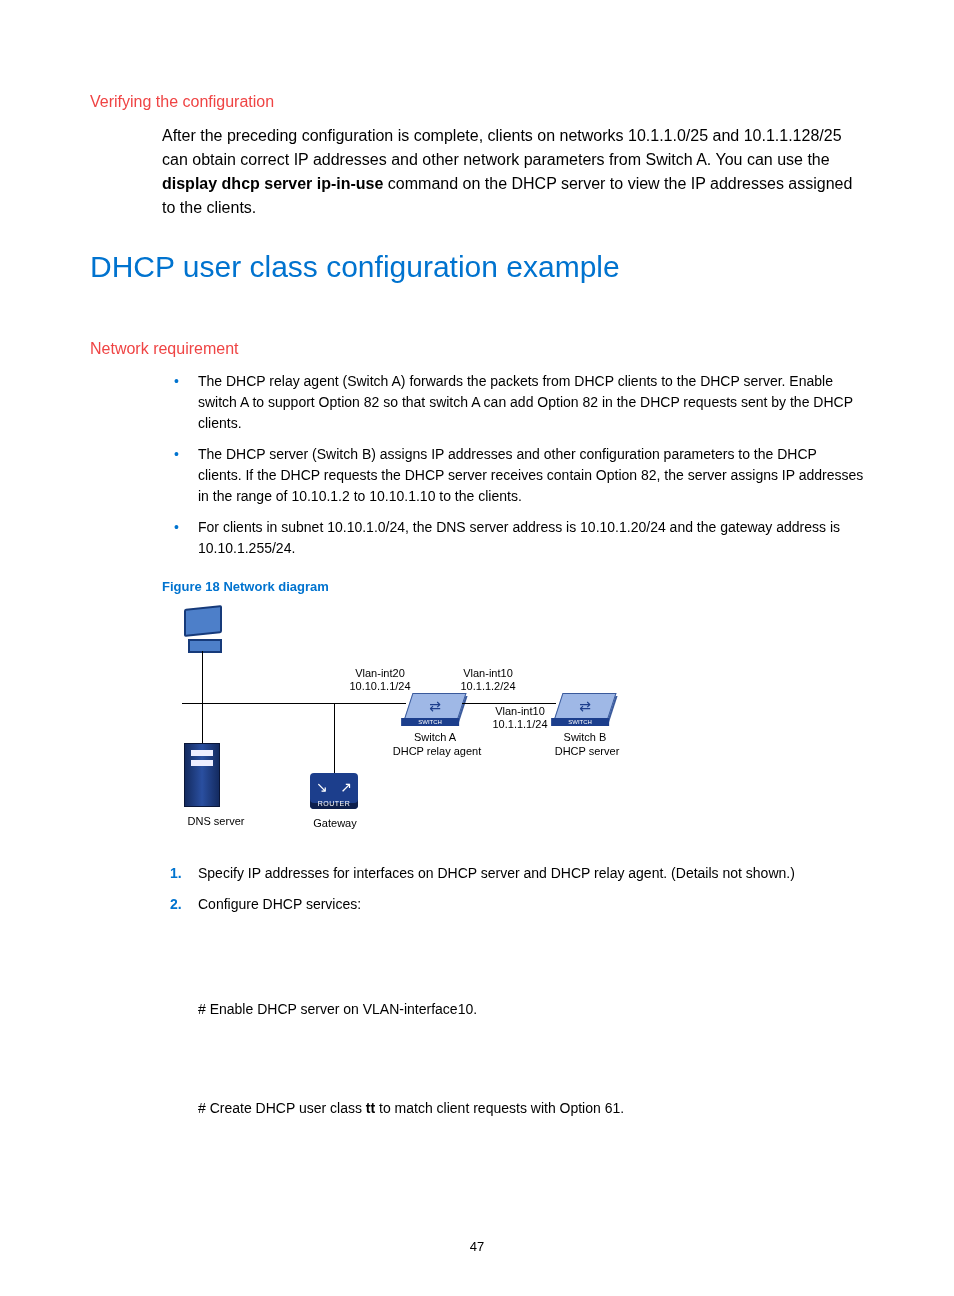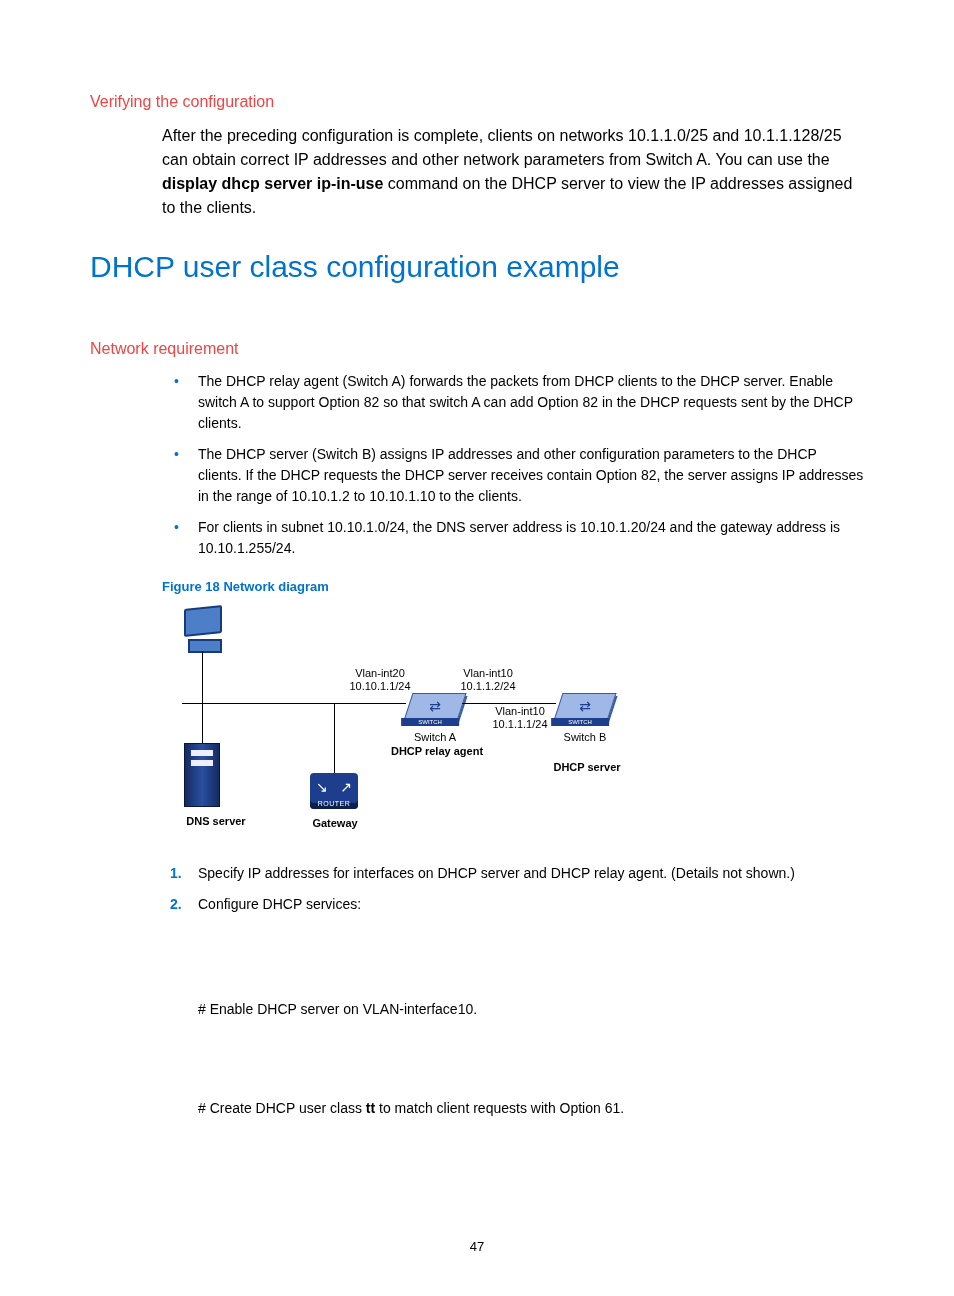--- a/index.html
+++ b/index.html
@@ -97,21 +97,21 @@
   }
   .bold { font-weight: bold; }
   
   .diagram {
     margin: 6px 0 10px 90px;
     position: relative;
     width: 480px;
     height: 250px;
   }
   .d-label { position: absolute; font-size: 11px; text-align: center; }
-  .d-label.bold { font-weight: bold; }
+  .d-label.bold { font-weight: normal; }
   .line { position: absolute; background: #000; }
   .hline { height: 1px; }
   .vline { width: 1px; }
   
   .pc {
     position: absolute;
     width: 40px; height: 44px;
   }
   .pc .mon { width: 34px; height: 24px; background: #4d7fc9; border: 2px solid #163a7a; border-radius: 2px; transform: skewY(-6deg); }
   .pc .base { width: 30px; height: 10px; background: #4d7fc9; border: 2px solid #163a7a; margin-top: 4px; margin-left: 4px; }
@@ -188,21 +188,21 @@
     <div class="switch" style="left:228px;top:90px">
         <div class="band">SWITCH</div>
       </div>
     <div class="d-label" style="left:210px;top:126px;width:90px">Switch A</div>
     <div class="d-label bold" style="left:192px;top:140px;width:130px">DHCP relay agent</div>
 
     <div class="switch" style="left:378px;top:90px">
         <div class="band">SWITCH</div>
       </div>
     <div class="d-label" style="left:360px;top:126px;width:90px">Switch B</div>
-    <div class="d-label bold" style="left:352px;top:156px;width:110px">DHCP server</div>
+    <div class="d-label bold" style="left:352px;top:140px;width:110px">DHCP server</div>
 
     <div class="d-label" style="left:160px;top:62px;width:80px">Vlan-int20</div>
     <div class="d-label" style="left:160px;top:75px;width:80px">10.10.1.1/24</div>
     <div class="d-label" style="left:268px;top:62px;width:80px">Vlan-int10</div>
     <div class="d-label" style="left:268px;top:75px;width:80px">10.1.1.2/24</div>
     <div class="d-label" style="left:300px;top:100px;width:80px">Vlan-int10</div>
     <div class="d-label" style="left:300px;top:113px;width:80px">10.1.1.1/24</div>
 
     <div class="line vline" style="left:22px;top:48px;height:92px"></div>
     <div class="line hline" style="left:2px;top:100px;width:224px"></div>

